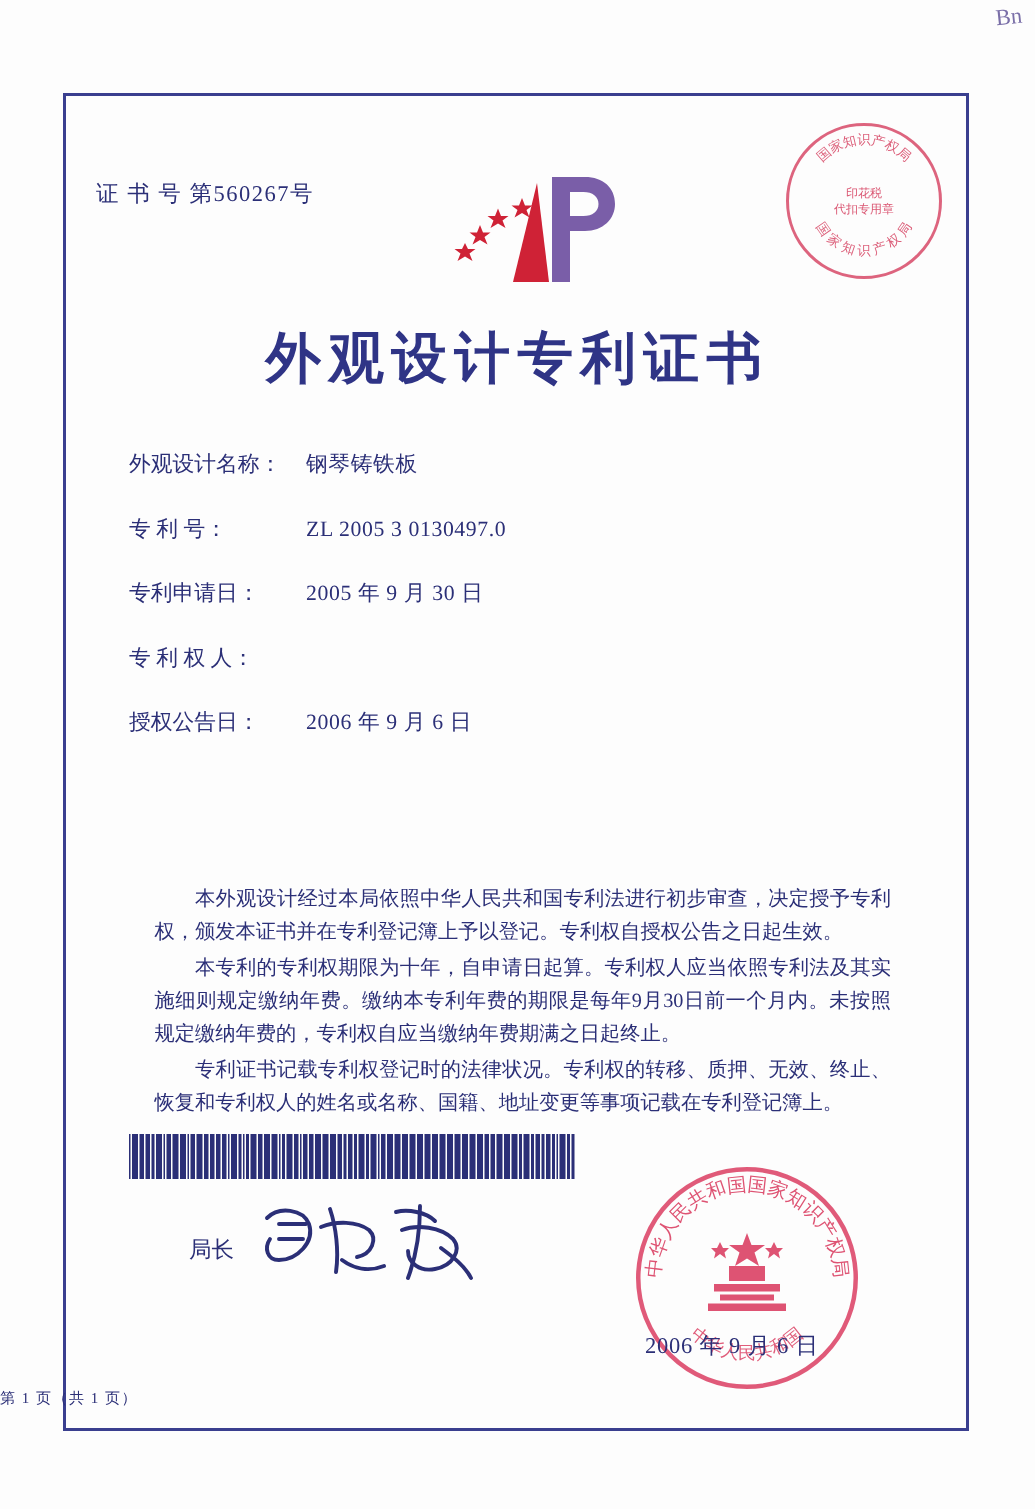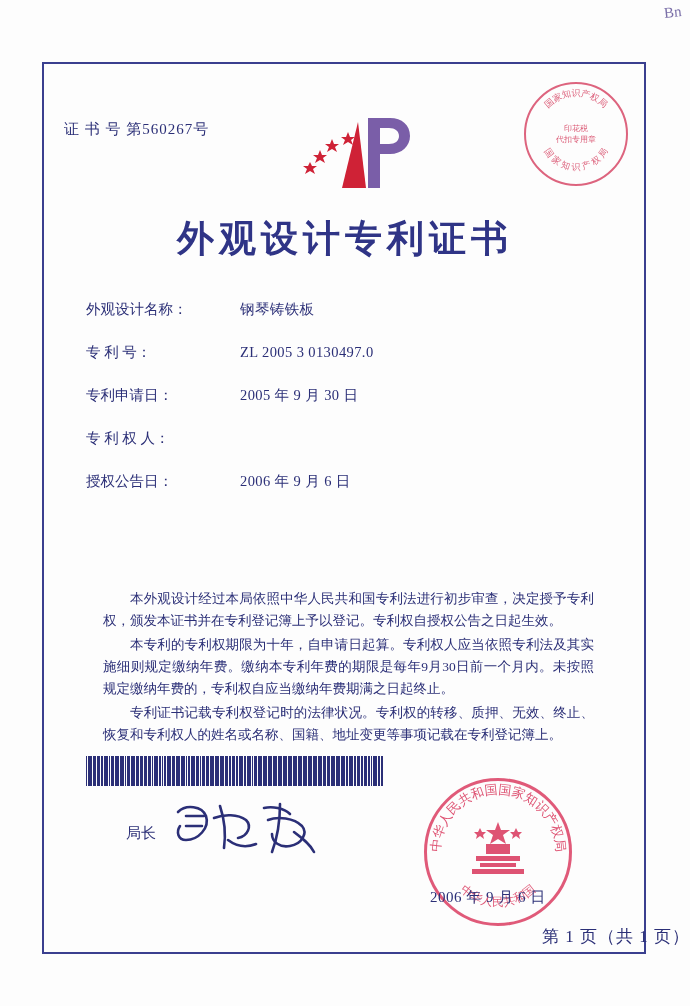--- a/index.html
+++ b/index.html
@@ -115,21 +115,20 @@
     left: 86px;
     top: 300px;
     width: 520px;
   }
   .field-row {
     display: flex;
     align-items: baseline;
     margin-bottom: 24px;
     font-size: 14.5px;
     color: #2b2f77;
-    gap: 36px;
   }
   .field-label {
     width: 118px;
     flex: 0 0 118px;
     letter-spacing: 0px;
   }
   .field-value {
     flex: 1;
     letter-spacing: .4px;
   }
@@ -208,22 +207,22 @@
     color: #2b2f77;
     letter-spacing: .5px;
   }
 
   
   .page-footer {
     position: absolute;
     left: 0;
     right: 0;
     top: 925px;
-    text-align: right;
-    font-size: 17px;
+    text-align: left;
+    font-size: 10px;
     color: #2b2f77;
     letter-spacing: 1px;
   }
 </style>
 </head>
 <body>
 
 <div class="page">
 
   <div class="corner-mark">Bn</div>

